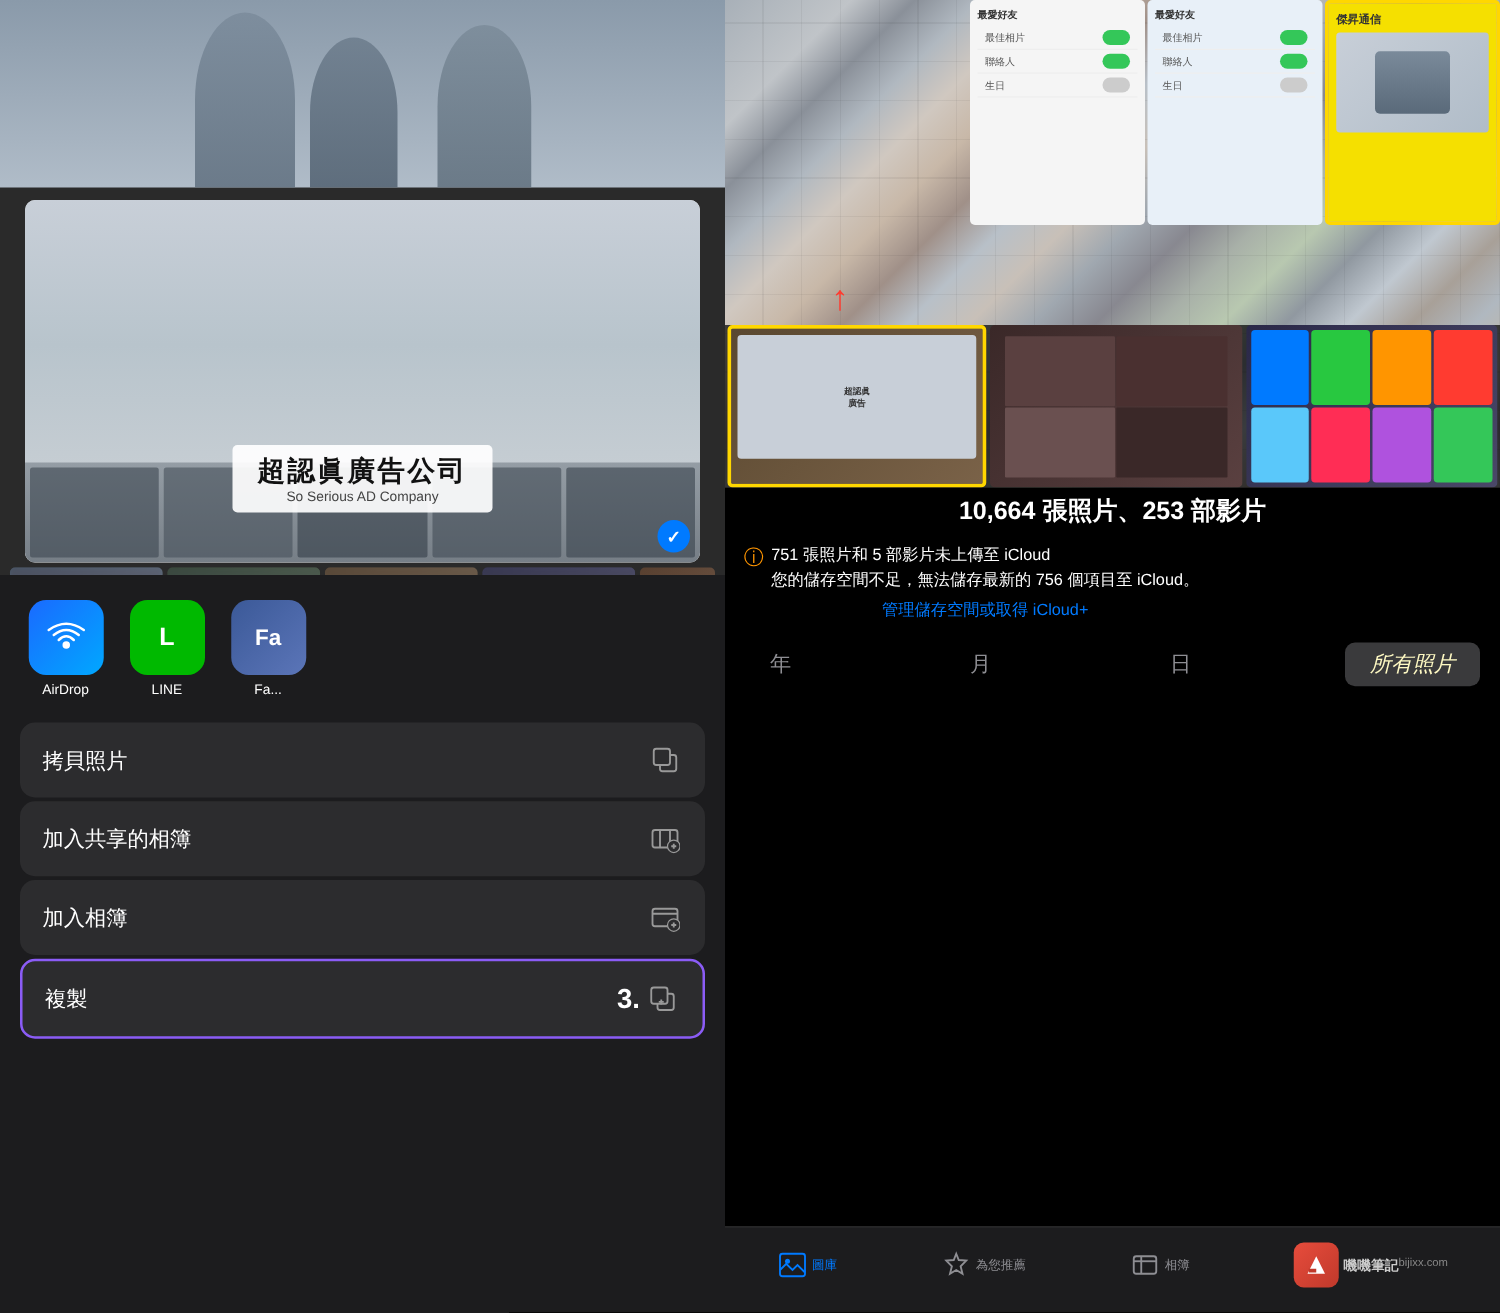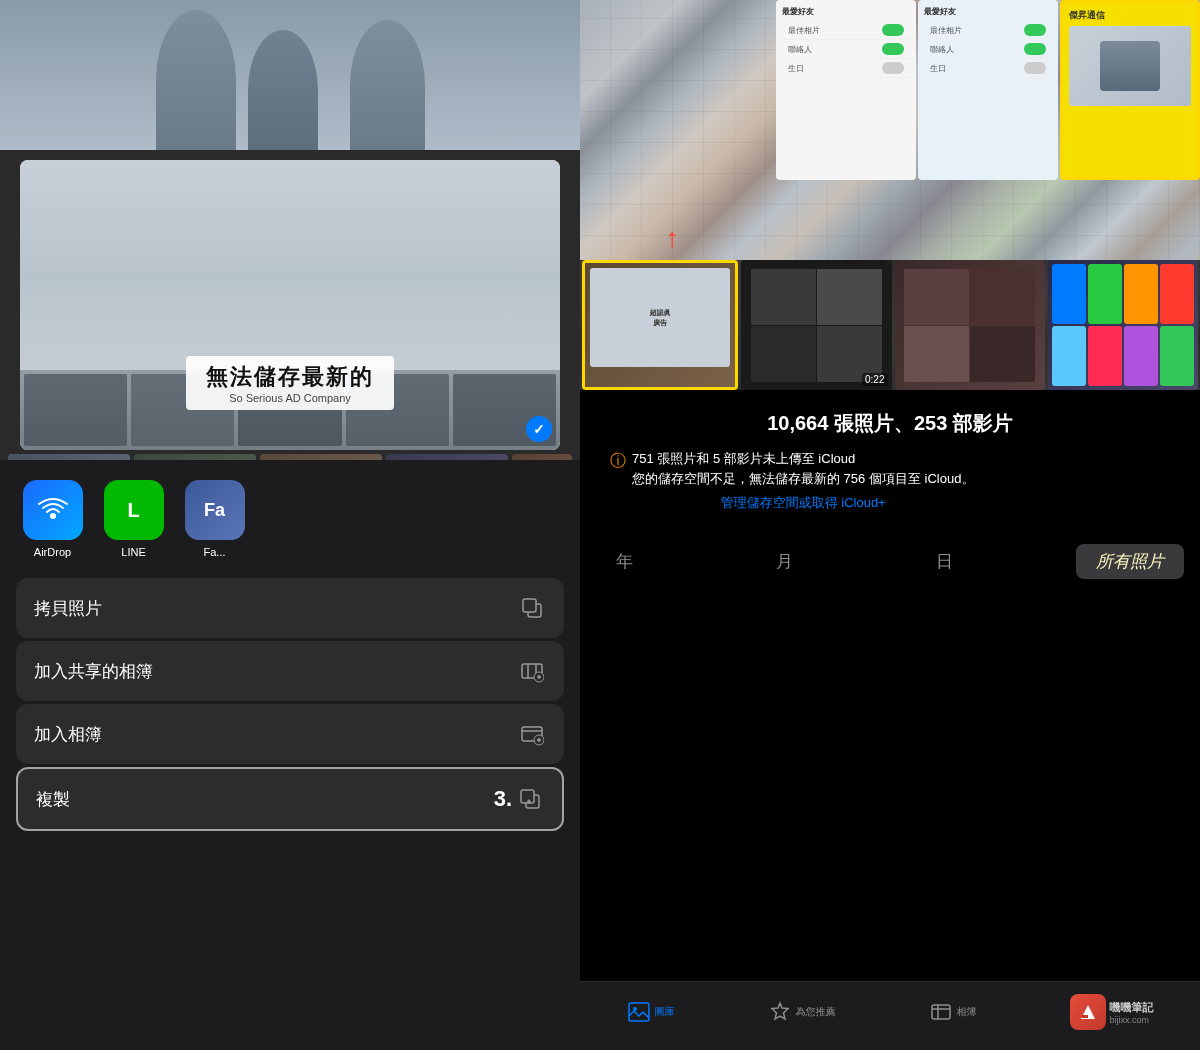--- a/index.html
+++ b/index.html
@@ -154,21 +154,21 @@
       background: #2c2c2e;
       border-radius: 12px;
       padding: 16px 18px;
       display: flex;
       align-items: center;
       justify-content: space-between;
       margin-bottom: 2px;
     }
 
     .action-item.highlighted {
-      border: 2px solid #a3a3a3;
+      border: 2px solid #8b5cf6;
       border-radius: 12px;
       justify-content: space-between;
     }
 
     .action-label {
       font-size: 17px;
       color: #fff;
     }
 
     .action-icon {
@@ -321,21 +321,21 @@
       position: absolute;
       bottom: 132px;
       left: 85px;
       font-size: 28px;
       color: #ff3b30;
       transform: rotate(180deg);
     }
 
     
     .stats-section {
-      padding: 20px;
+      padding: 5px;
       text-align: center;
       background: #000;
     }
 
     .stats-title {
       font-size: 20px;
       font-weight: 600;
       color: #fff;
       margin-bottom: 12px;
     }
@@ -438,21 +438,21 @@
       <div style="position:absolute;top:0;left:0;right:0;bottom:0;background:linear-gradient(180deg,#c8cfd8 0%,#b8c4cc 40%,#d0d4d8 100%);"></div>
 
       <div style="position:absolute;bottom:0;left:0;right:0;height:80px;background:linear-gradient(180deg,rgba(100,110,120,0.5),rgba(80,90,100,0.7));display:flex;gap:4px;padding:4px;">
         <div style="flex:1;background:rgba(60,70,80,0.6);border-radius:2px;"></div>
         <div style="flex:1;background:rgba(70,80,90,0.6);border-radius:2px;"></div>
         <div style="flex:1;background:rgba(50,60,70,0.6);border-radius:2px;"></div>
         <div style="flex:1;background:rgba(65,75,85,0.6);border-radius:2px;"></div>
         <div style="flex:1;background:rgba(55,65,75,0.6);border-radius:2px;"></div>
       </div>
       <div class="main-photo-banner">
-        <div class="title-zh">無法儲存最新的</div>
+        <div class="title-zh">超認眞廣告公司</div>
         <div class="title-en">So Serious AD Company</div>
       </div>
       <div class="checkmark-circle"></div>
     </div>
 
     <div class="thumbnail-row">
       <div class="thumb thumb-1">
         <div style="width:100%;height:100%;background:linear-gradient(135deg,#4a5060,#6a7080);filter:blur(2px);"></div>
       </div>
       <div class="thumb thumb-2">
@@ -614,32 +614,20 @@
 
     <div class="bottom-thumbs-strip">
       <div class="bottom-thumb active-yellow bt-1">
         <div style="width:100%;height:100%;background:linear-gradient(135deg,#5a4830,#7a6248);position:relative;">
 
           <div style="position:absolute;top:5px;left:5px;right:5px;bottom:20px;background:#c8cfd8;border-radius:3px;display:flex;align-items:center;justify-content:center;">
             <div style="font-size:7px;font-weight:700;color:#333;text-align:center;">超認眞<br>廣告</div>
           </div>
         </div>
       </div>
-      <div class="bottom-thumb bt-2">
-        <div style="width:100%;height:100%;background:#1a1a1a;display:flex;align-items:center;justify-content:center;position:relative;">
-
-          <div style="display:grid;grid-template-columns:1fr 1fr;gap:1px;padding:2px;width:90%;height:90%;">
-            <div style="background:#3a3a3a;border-radius:1px;"></div>
-            <div style="background:#4a4a4a;border-radius:1px;"></div>
-            <div style="background:#2a2a2a;border-radius:1px;"></div>
-            <div style="background:#3a3a3a;border-radius:1px;"></div>
-          </div>
-          <div class="video-duration">0:22</div>
-        </div>
-      </div>
       <div class="bottom-thumb bt-3">
         <div style="width:100%;height:100%;background:linear-gradient(135deg,#3a2828,#5a4040);display:flex;align-items:center;justify-content:center;">
           <div style="display:grid;grid-template-columns:1fr 1fr;gap:1px;padding:2px;width:90%;height:90%;">
             <div style="background:#5a4040;border-radius:1px;"></div>
             <div style="background:#4a3030;border-radius:1px;"></div>
             <div style="background:#6a5050;border-radius:1px;"></div>
             <div style="background:#3a2828;border-radius:1px;"></div>
           </div>
         </div>
       </div>
@@ -706,20 +694,20 @@
       <span class="nav-label">相簿</span>
     </div>
 
     <div style="display:flex;align-items:center;gap:4px;">
       <div style="width:36px;height:36px;background:linear-gradient(135deg,#e74c3c,#c0392b);border-radius:8px;display:flex;align-items:center;justify-content:center;">
         <svg width="22" height="22" viewBox="0 0 22 22" fill="white">
           <path d="M4 18 L11 4 L18 18Z" fill="white"></path>
           <rect x="5" y="14" width="6" height="3" fill="#c0392b"></rect>
         </svg>
       </div>
-      <div style="display:flex;flex-direction:column;justify-content:space-between;">
+      <div style="display:flex;flex-direction:row;justify-content:space-between;">
         <span style="font-size:11px;color:#ccc;font-weight:700;">嘰嘰筆記</span>
         <span style="font-size:9px;color:#888;">bijixx.com</span>
       </div>
     </div>
   </div>
 
 </div>
 
 </body></html>

